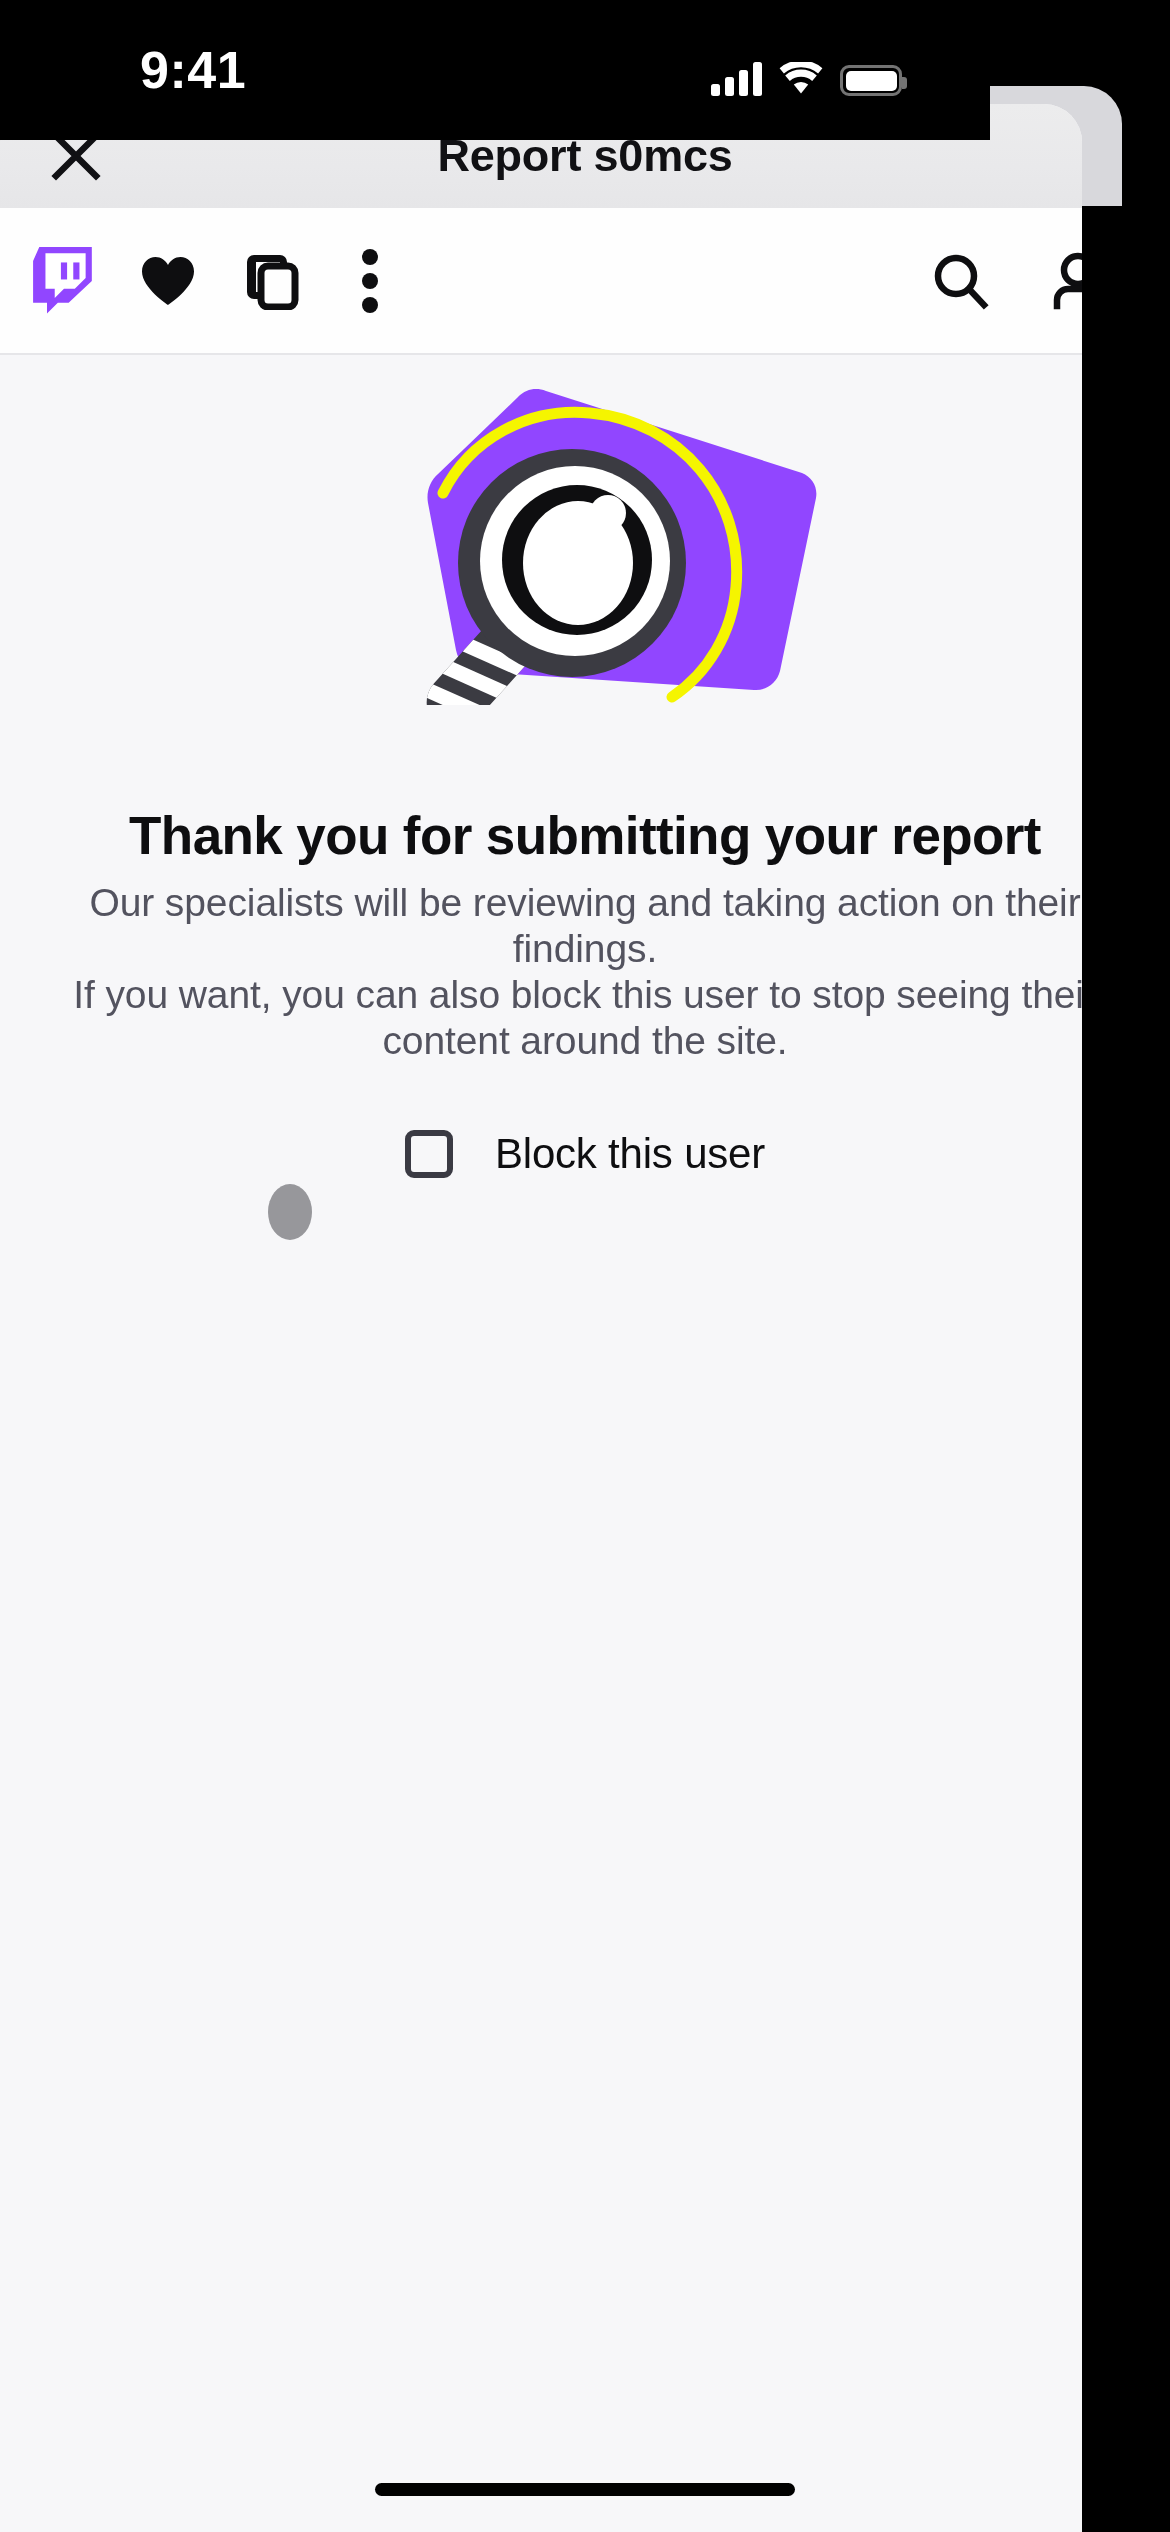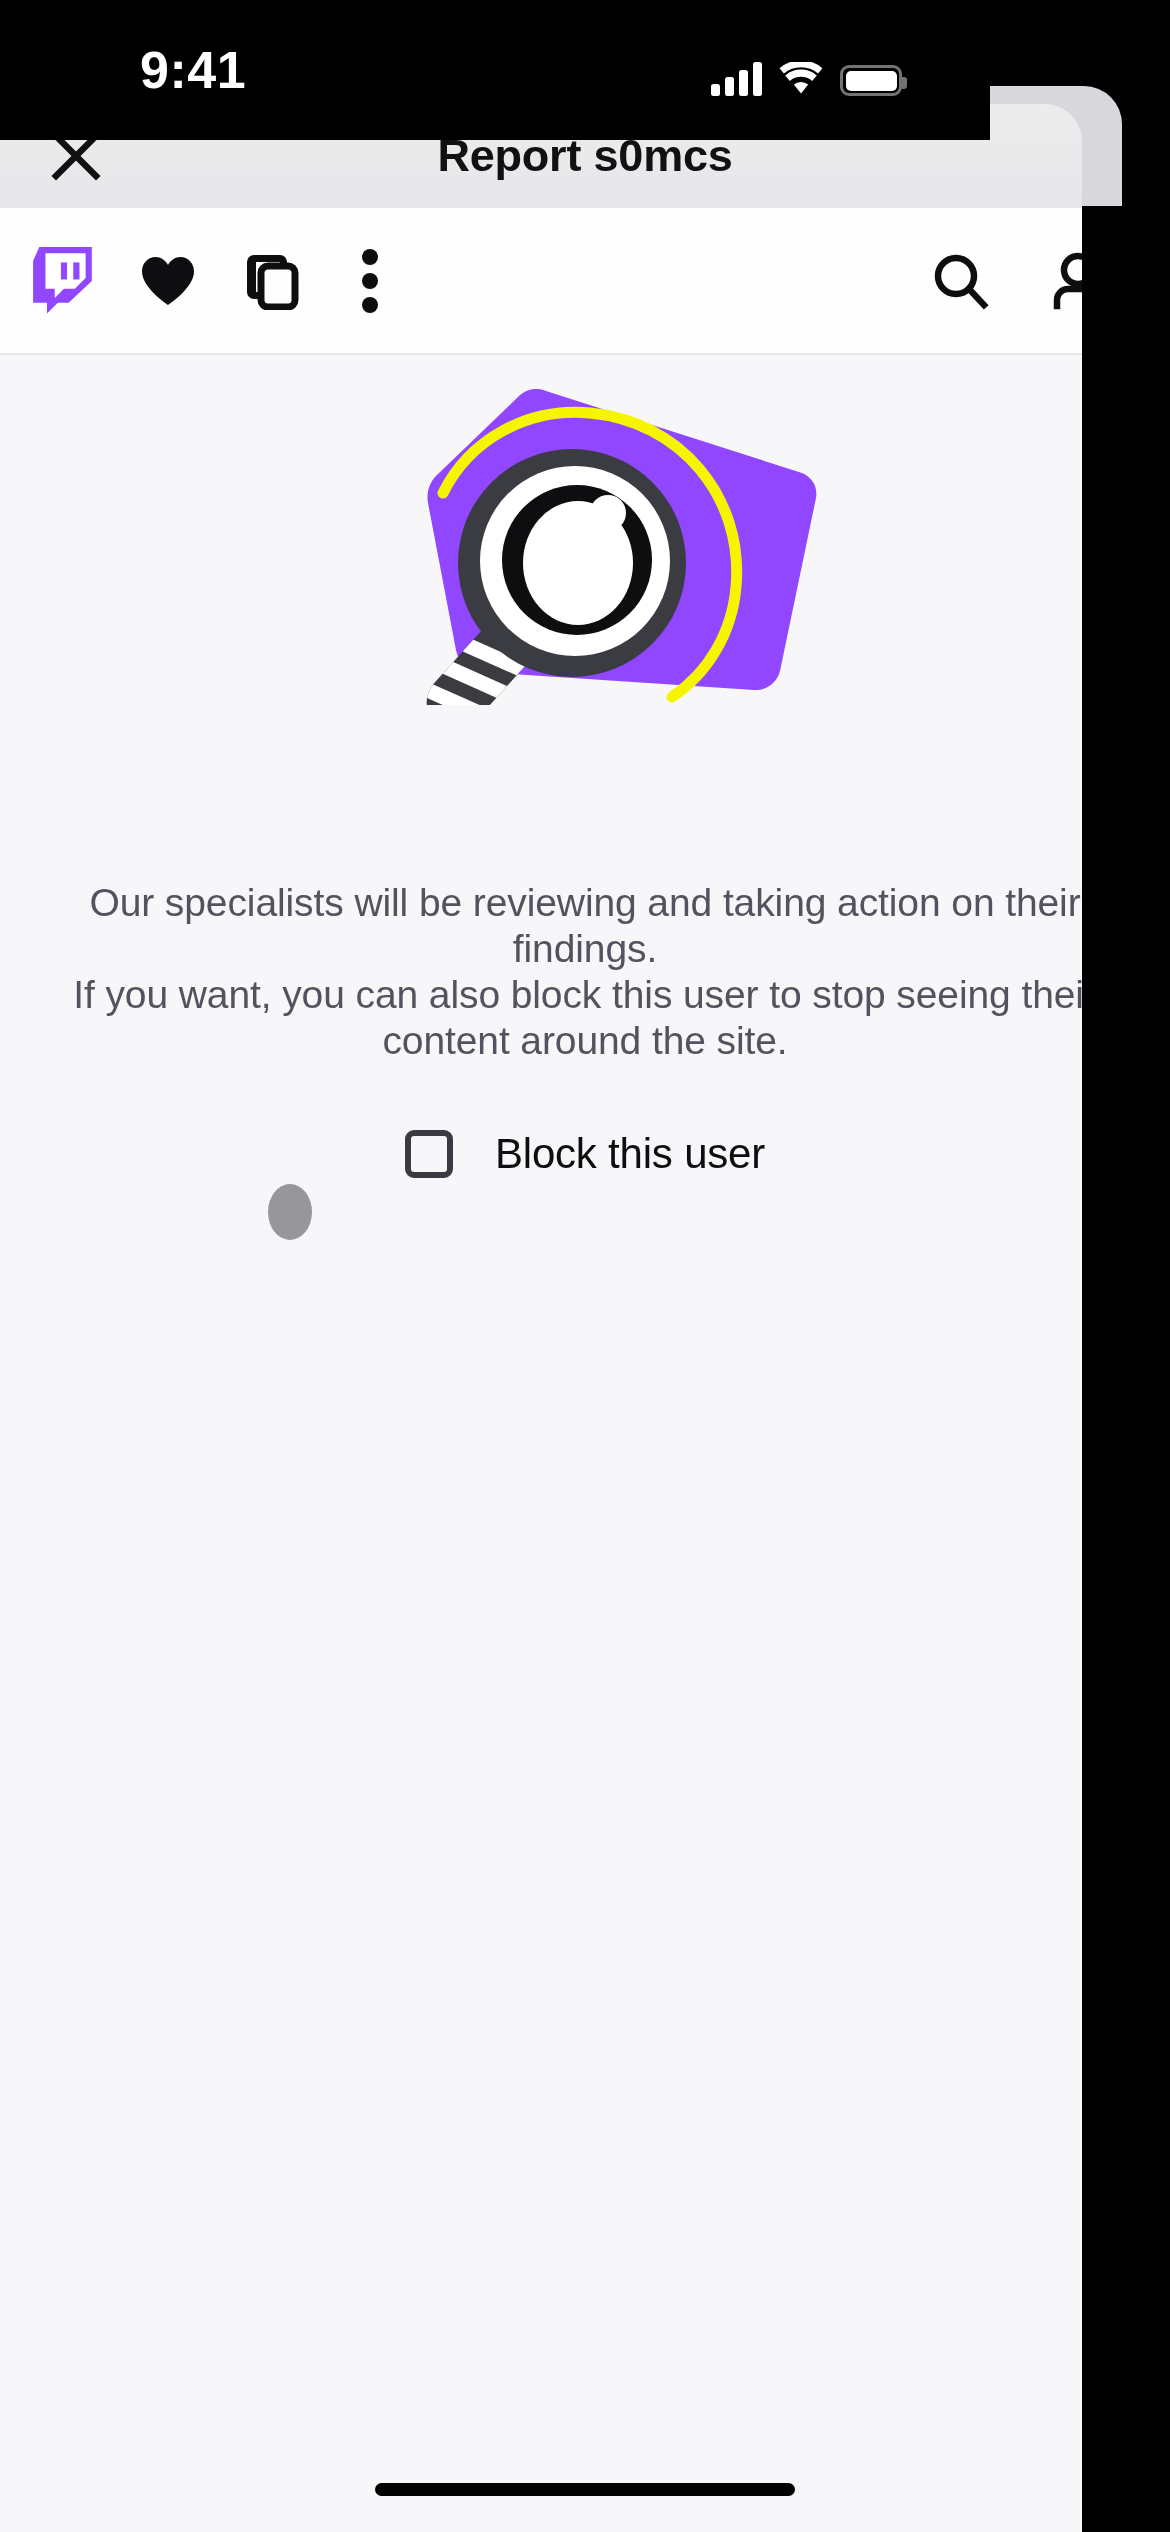--- a/index.html
+++ b/index.html
@@ -306,20 +306,21 @@
           <circle cx="225" cy="176" r="95" fill="#FFFFFF"></circle>
 
           <circle cx="227" cy="175" r="75" fill="#0E0E10"></circle>
 
           <ellipse cx="228" cy="178" rx="55" ry="62" fill="#FFFFFF"></ellipse>
 
           <circle cx="258" cy="128" r="18" fill="#FFFFFF"></circle>
         </svg>
       </div>
 
+      <div id="success-heading">Thank you for submitting your report</div>
 
       <div class="body-copy" id="body-line-2">If you want, you can also block this user to stop seeing their content around the site.</div>
       <div class="body-copy" id="body-line-1">Our specialists will be reviewing and taking action on their findings.</div>
 
       <div id="block-user-row">
         <span id="block-user-checkbox"></span>
         <span id="block-user-label">Block this user</span>
       </div>
 
     </div>

